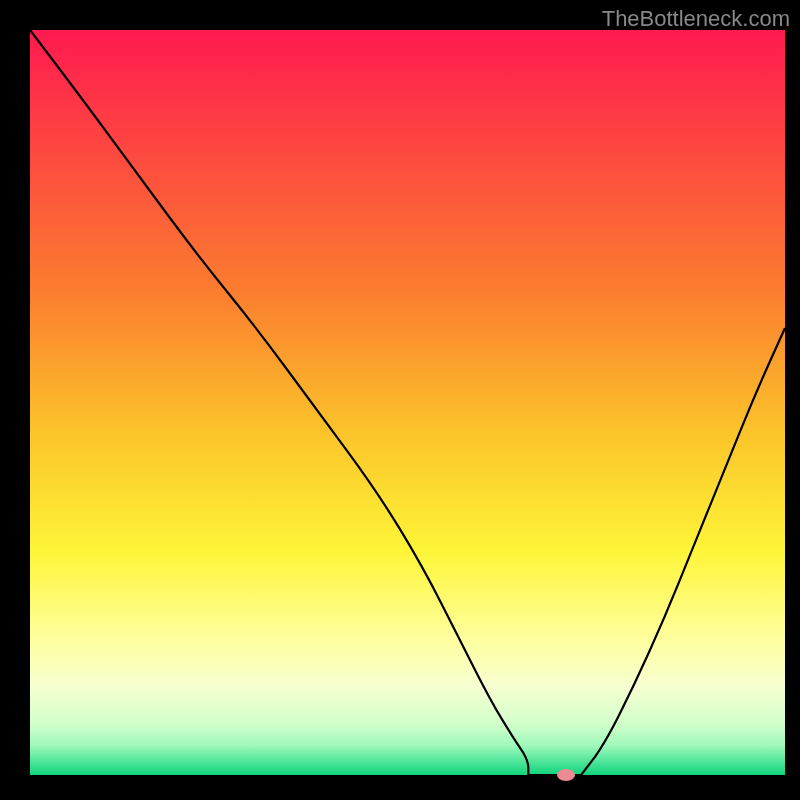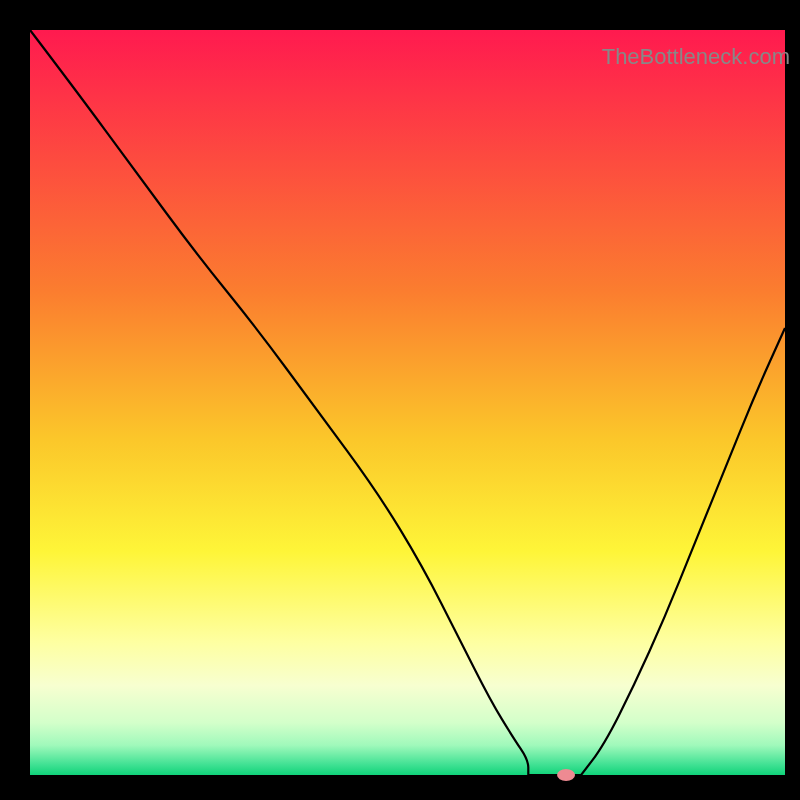--- a/index.html
+++ b/index.html
@@ -17,21 +17,20 @@
     height: 800px;
   }
   .watermark {
     position: absolute;
     top: 6px;
     right: 10px;
     color: #888;
     font-size: 22px;
     font-weight: 500;
     z-index: 10;
-    margin-top: 38px;
   }
   svg {
     position: absolute;
     top: 0;
     left: 0;
   }
 </style>
 </head>
 <body>
 

